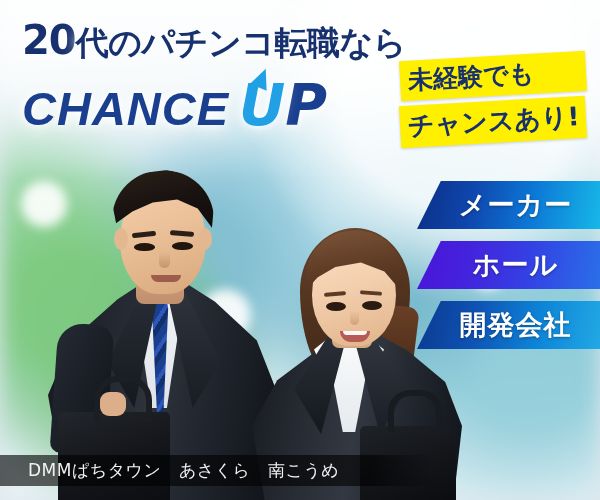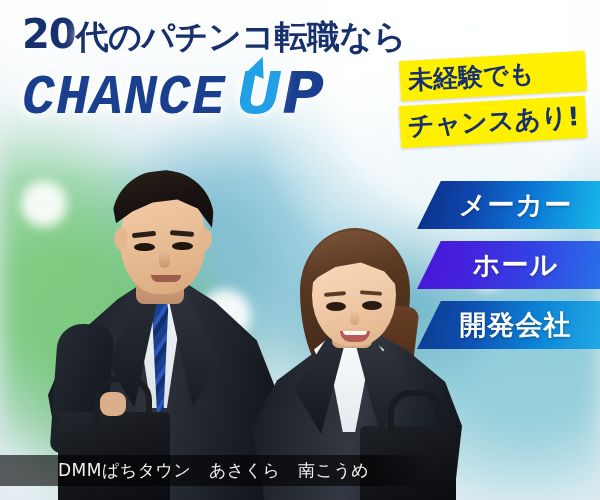--- a/index.html
+++ b/index.html
@@ -186,40 +186,40 @@
 
   
   #headline{
     position:absolute; left:22px; top:14px; width:400px;
     z-index:12;
   }
   .jp-line{
     font-family:"DejaVu Sans","Liberation Sans",sans-serif;
     font-weight:700;
     font-size:33px;
-    line-height:41px;
+    line-height:52px;
     letter-spacing:-0.5px;
     color:#17306e;
     white-space:nowrap;
     text-shadow:
       0 0 7px rgba(255,255,255,0.95),
       0 0 14px rgba(255,255,255,0.85),
       0 0 22px rgba(255,255,255,0.6);
   }
   .jp-line .big{font-size:40px;letter-spacing:-1px;}
   #chance-row{
     position:relative;
     margin-top:3px;
     height:66px;
     white-space:nowrap;
   }
   .chance-word{
-    font-family:Liberation Mono, monospace;
+    font-family:Liberation Sans, sans-serif;
     font-weight:700; font-style:italic;
-    font-size:55px;
+    font-size:47px;
     letter-spacing:1px;
     color:#1b3f8f;
     text-shadow:
       0 0 8px rgba(255,255,255,0.98),
       0 0 16px rgba(255,255,255,0.9),
       0 0 26px rgba(255,255,255,0.7);
     margin-top: 44px;
   }
   .up-wrap{position:relative;display:inline-block;margin-left:10px;}
   .up-u{
@@ -299,21 +299,21 @@
   #caption{
     position:absolute; left:0; top:455px; width:432px; height:31px;
     background:linear-gradient(90deg,rgba(0,0,0,0.62) 0%,rgba(0,0,0,0.62) 86%,rgba(0,0,0,0) 100%);
     display:flex; align-items:center;
     z-index:15;
   }
   #caption span{
     font-family:"DejaVu Sans","Liberation Sans",sans-serif;
     font-size:17px;
     color:#f2f2f2;
-    padding-left:58px;
+    padding-left:28px;
     white-space:nowrap;
     letter-spacing:0.5px;
   }
 </style>
 </head>
 <body>
 
 <div id="banner">
 
   <div class="bg-base"></div>

